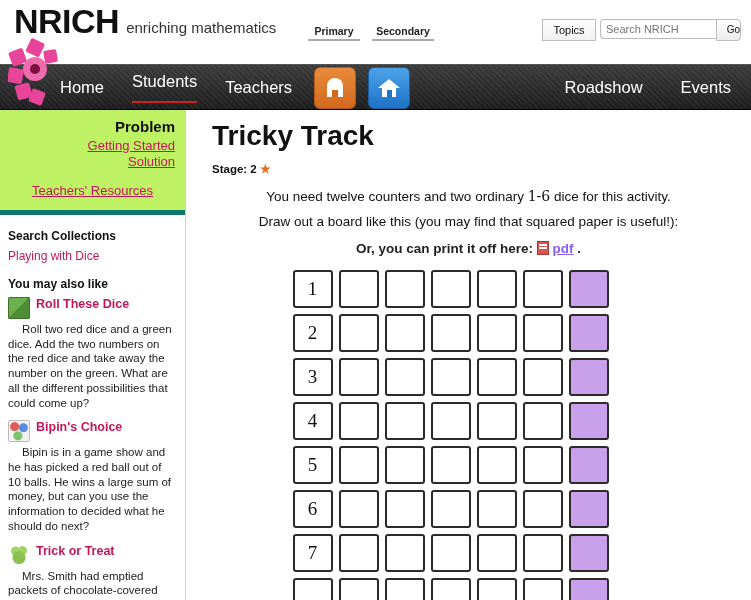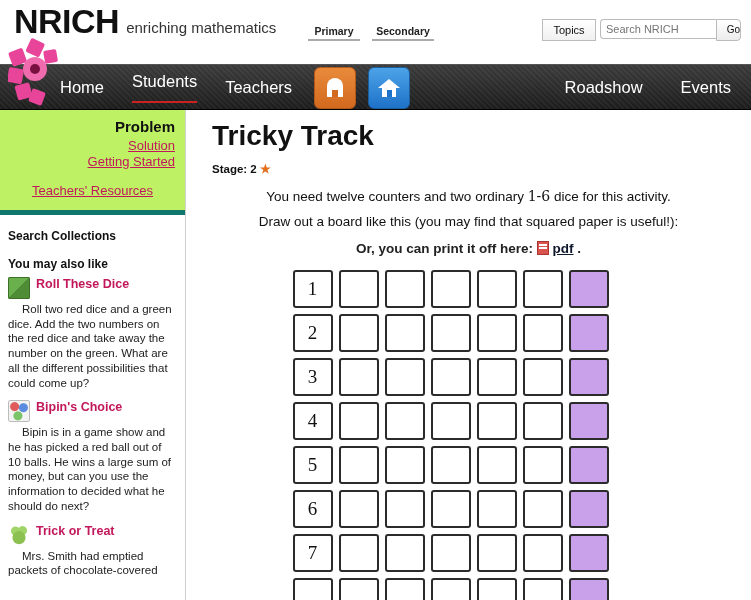--- a/index.html
+++ b/index.html
@@ -306,21 +306,21 @@
     font-family: "DejaVu Serif", serif;
     font-size: 14px;
   }
   .bold-line {
     text-align: center;
     font-size: 13.5px;
     margin: 12px 0 14px 0;
     font-weight: bold;
   }
   .pdf-link {
-    color: #0f172a;
+    color: #8b5cf6;
     text-decoration: underline;
     font-weight: bold;
   }
   .pdf-icon {
     display: inline-block;
     width: 10px;
     height: 12px;
     vertical-align: -2px;
     background: #d9534f;
     border: 1px solid #a33;
@@ -421,26 +421,27 @@
   </g>
   <circle cx="27" cy="33" r="12" fill="#f06aae"></circle>
   <circle cx="27" cy="33" r="5" fill="#7a1040"></circle>
 </svg>
 
 <div class="content">
 
   <div class="sidebar">
     <div class="prob-links">
       <div class="prob-title">Problem</div>
+      <a class="prob-link" href="#">Getting Started</a>
       <a class="prob-link" href="#">Solution</a>
-      <a class="prob-link" href="#">Getting Started</a>
       <a class="teachers-res" href="#">Teachers' Resources</a>
     </div>
 
     <div class="side-sec-title">Search Collections</div>
+    <a class="side-link" href="#">Playing with Dice</a>
 
     <div class="side-sec-title">You may also like</div>
 
     <div class="rel-item">
       <div class="rel-head">
         <span class="rel-thumb dice"></span>
         <a class="rel-title" href="#">Roll These Dice</a>
       </div>
       <div class="rel-desc">Roll two red dice and a green dice. Add the two numbers on the red dice and take away the number on the green. What are all the different possibilities that could come up?</div>
     </div>

